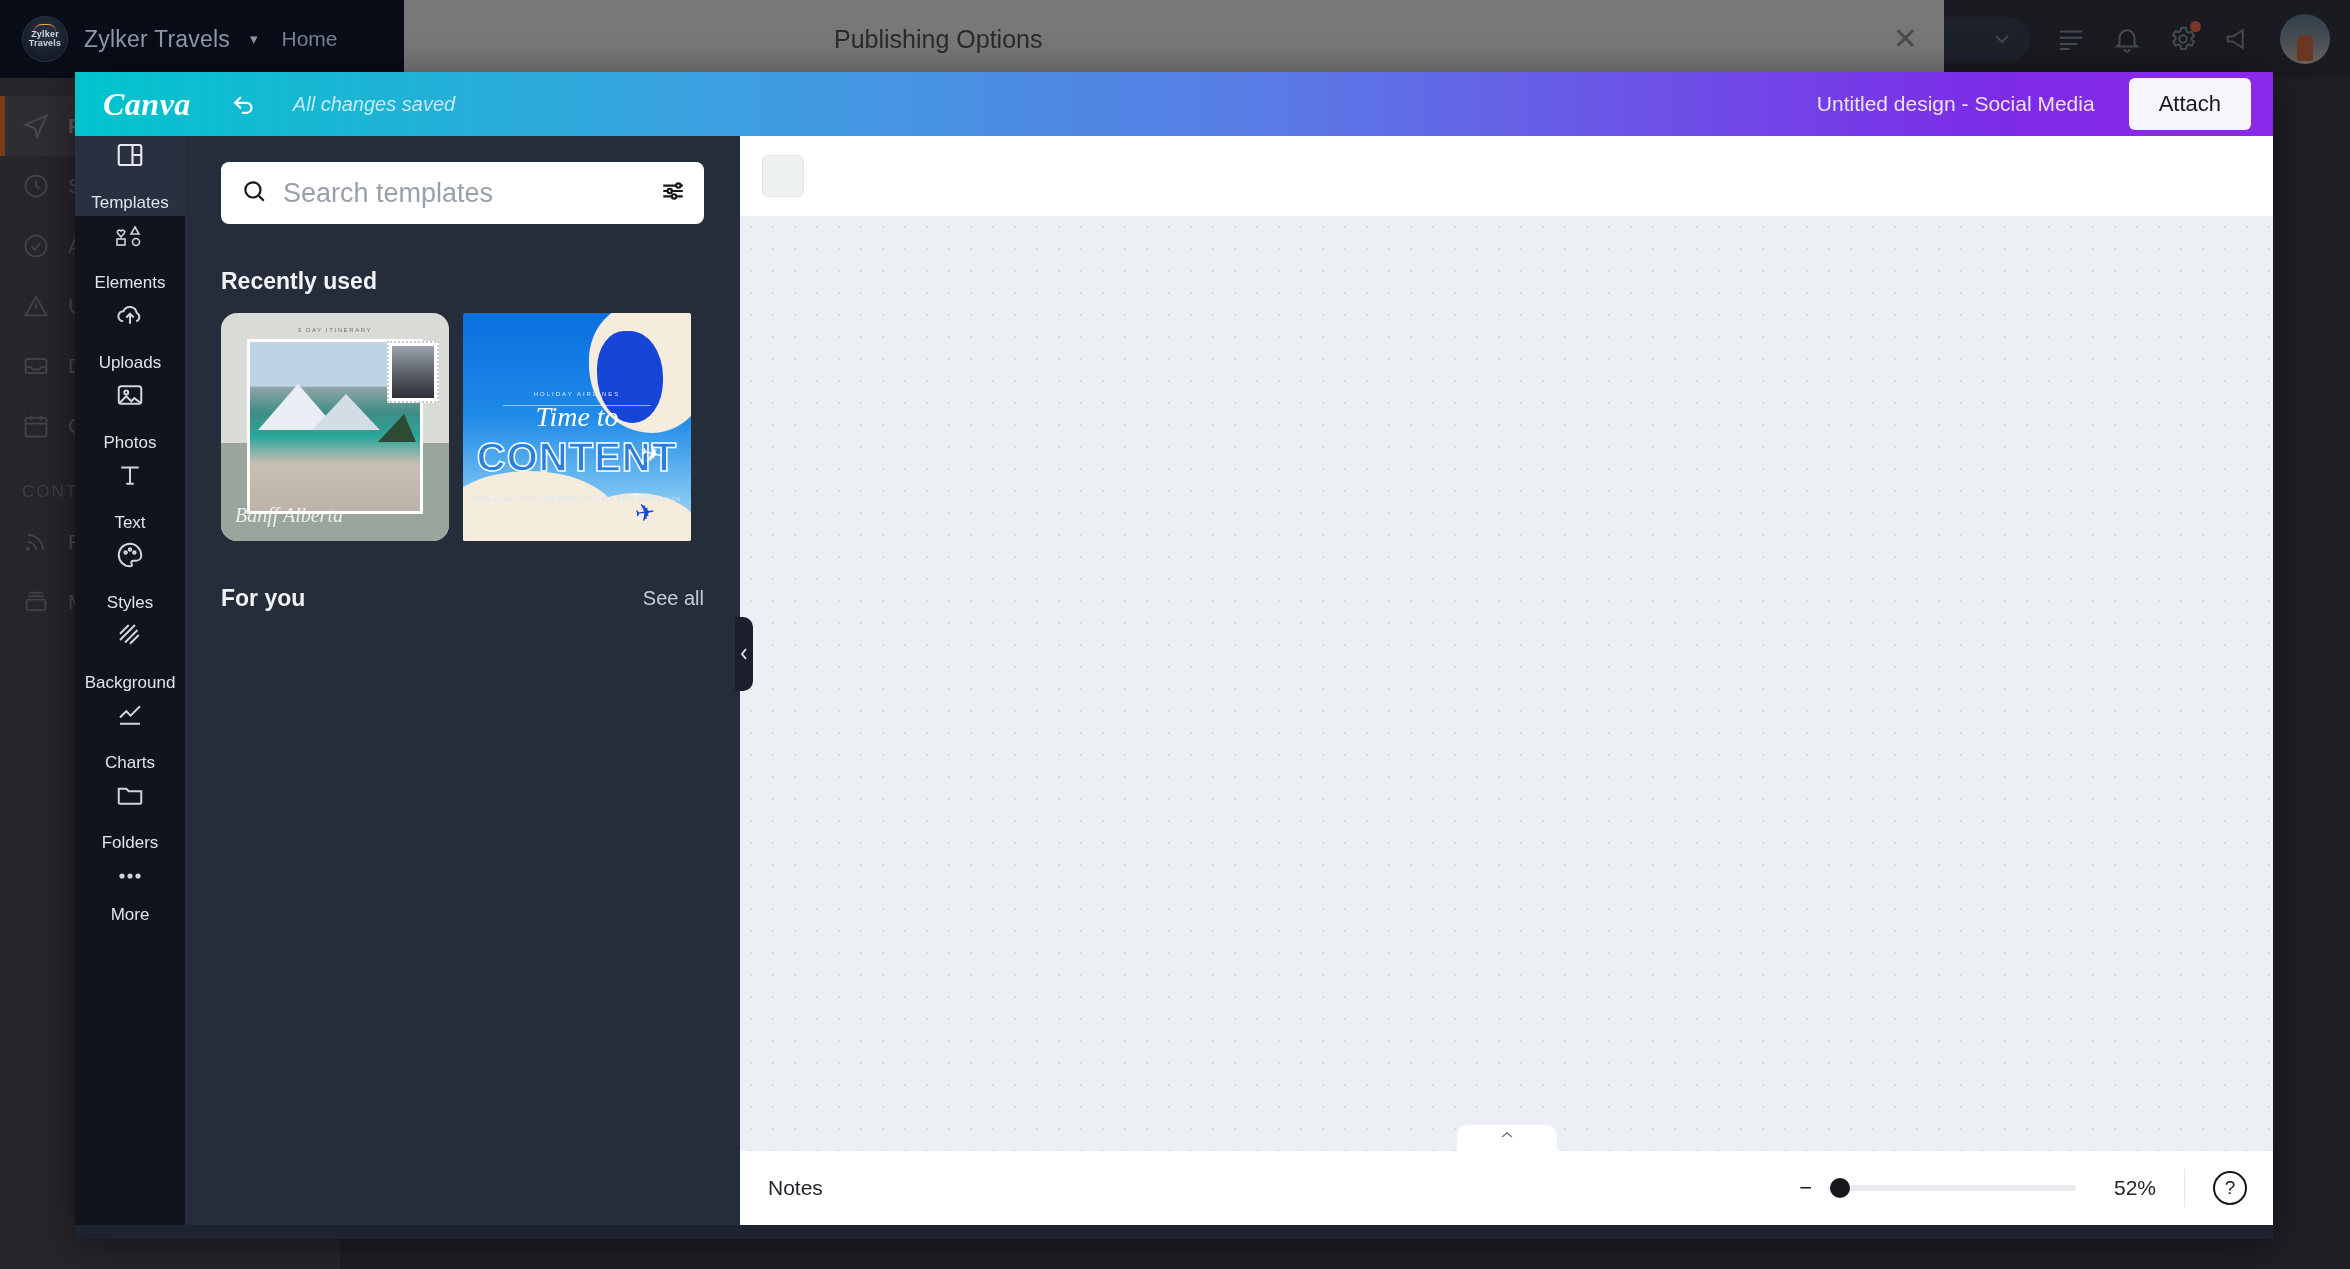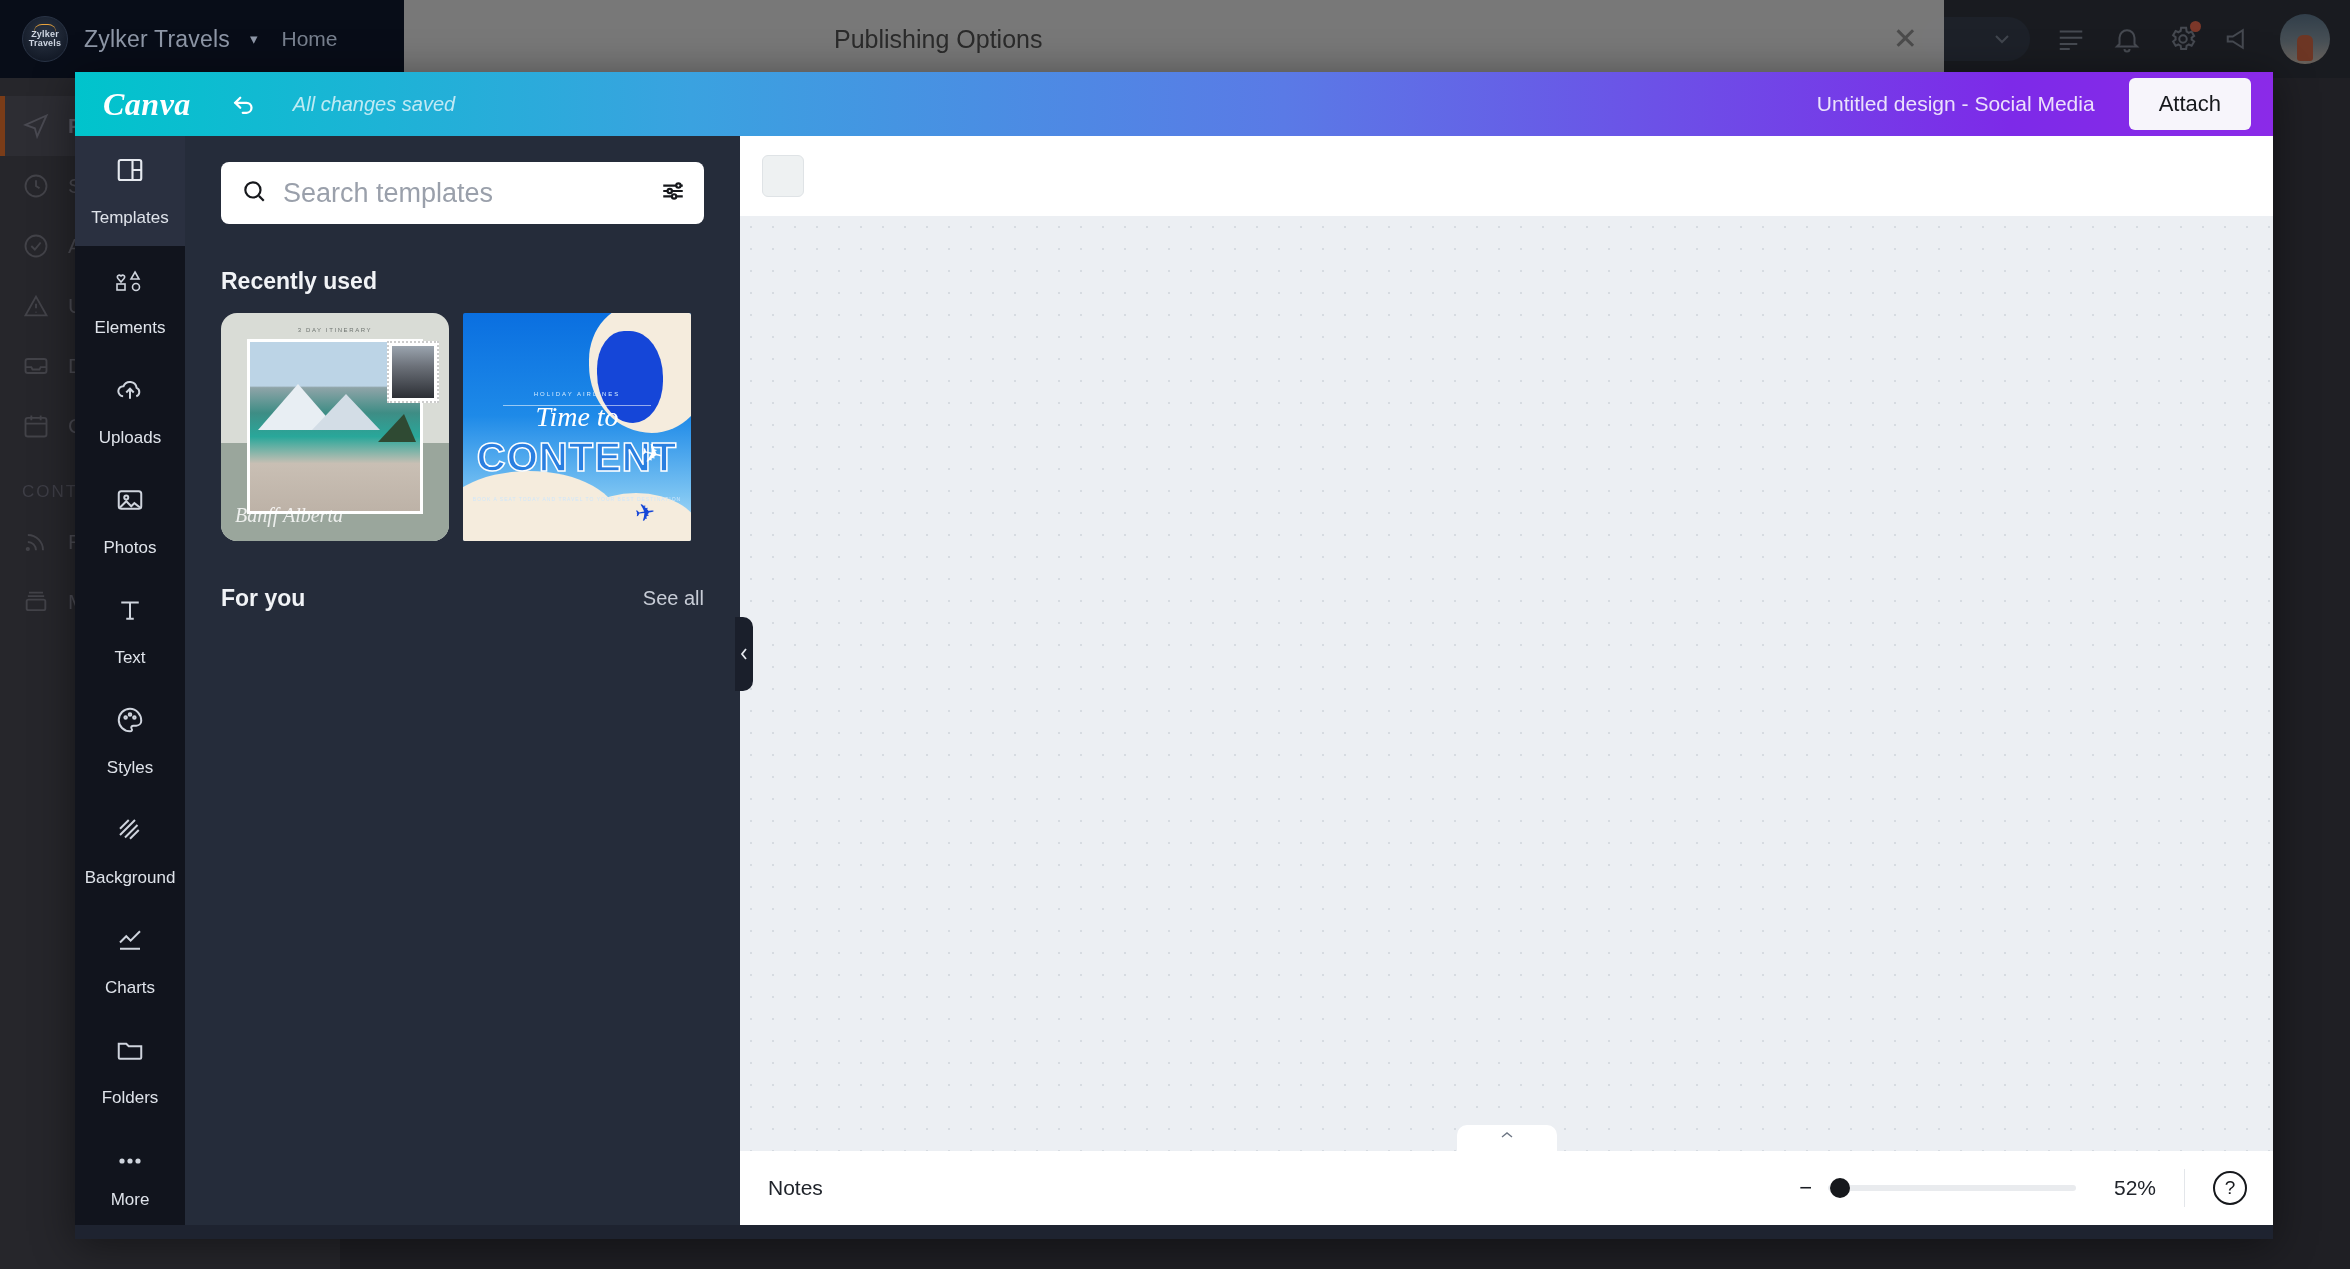--- a/index.html
+++ b/index.html
@@ -118,21 +118,21 @@
     background: #f7f5fb; color: #16181c; border: none; border-radius: 6px;
     font-size: 22px; padding: 13px 30px; cursor: pointer;
     font-family: "Liberation Sans", sans-serif;
   }
 
   .canva-body { display: flex; height: 1089px; }
 
   
   .rail { width: 110px; background: #11141d; flex: 0 0 110px; padding-top: 0; }
   .rail-item {
-    height: 110px; display: flex; flex-direction: column;
+    height: 80px; display: flex; flex-direction: column;
     align-items: center; justify-content: center; gap: 19px; cursor: pointer; color: #d7dbe3;
   }
   .rail-item.active { background: #2a3040; }
   .rail-label { font-size: 17px; color: #dfe3ea; }
 
   
   .panel { width: 555px; background: #252c3a; flex: 0 0 555px; padding: 26px 0 0 0; position: relative; }
   .searchbar {
     margin: 0 36px; height: 62px; background: #fff; border-radius: 8px;
     display: flex; align-items: center; padding: 0 18px 0 20px; gap: 16px;

